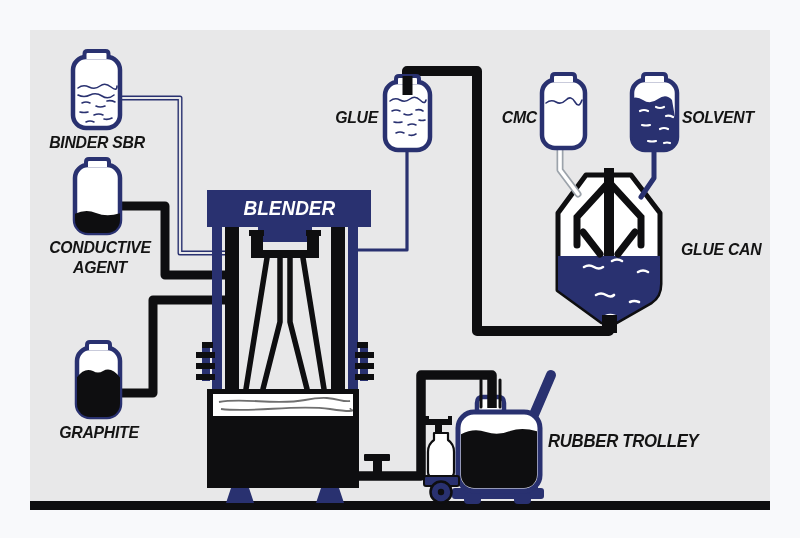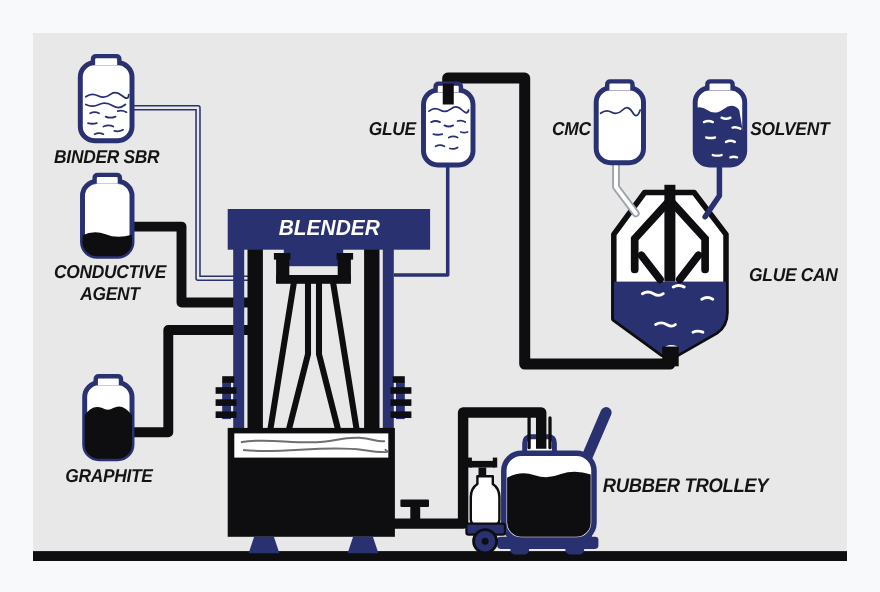--- a/index.html
+++ b/index.html
@@ -22,21 +22,21 @@
   .s-bg{stroke:var(--panel-bg);} .s-gray{stroke:var(--wave-gray);} .s-tube{stroke:var(--tube-gray);}
 
   
   .lbl{position:absolute;font-weight:bold;font-style:italic;color:#141414;
        font-size:17px;line-height:20px;letter-spacing:-0.3px;white-space:nowrap;}
   .tcenter{text-align:center;transform:scaleX(.93);transform-origin:center;}
   .tright{text-align:right;transform:scaleX(.93);transform-origin:right;}
   .tleft{text-align:left;transform:scaleX(.93);transform-origin:left;}
   .lbl-big{font-size:18px;}
 
-  .blender-head{position:absolute;left:207px;top:190px;width:184px;height:37px;
+  .blender-head{position:absolute;left:207px;top:190px;width:164px;height:37px;
     background:var(--navy);display:flex;align-items:center;justify-content:center;}
   .blender-head span{color:#fff;font-weight:bold;font-style:italic;font-size:20px;
     letter-spacing:0px;transform:scaleX(.95);}
 </style>
 </head>
 <body>
 
 <div class="stage">
 
 <svg width="800" height="538" viewBox="0 0 800 538">

